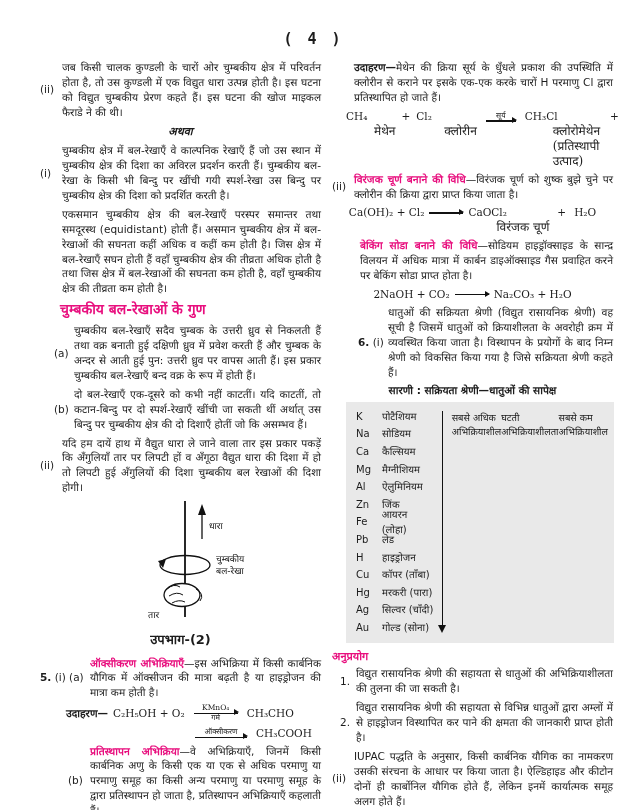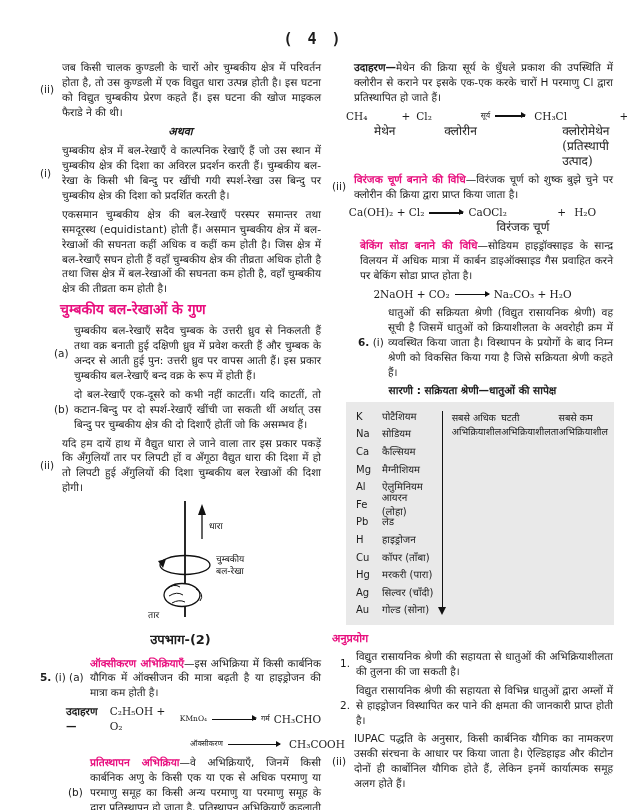--- a/index.html
+++ b/index.html
@@ -23,21 +23,21 @@
   .props-head{margin:2px 0 3px 20px;font-size:14px;}
   .props{margin-left:14px;}
   .props .mk{flex:0 0 20px;}
   .subhead{font-size:13px;margin:4px 0 6px 0;}
   
   .f{font-family:"DejaVu Serif","DejaVu Sans",serif;font-size:10.5px;}
   .eqrow{display:flex;align-items:center;margin:3px 0;}
   .arr{position:relative;display:inline-block;height:1.2px;background:#111;margin:0 5px;vertical-align:middle;}
   .arr::after{content:"";position:absolute;right:-1px;top:-3.4px;width:0;height:0;
               border-left:5.5px solid #111;border-top:3.5px solid transparent;border-bottom:3.5px solid transparent;}
-  .arrstack{display:inline-flex;flex-direction:row;align-items:center;margin:0 4px;justify-content:flex-end;}
+  .arrstack{display:inline-flex;flex-direction:column;align-items:center;margin:0 4px;justify-content:flex-end;}
   .arrstack .albl{font-size:7.5px;line-height:1.15;}
   .fstack{display:inline-flex;flex-direction:column;align-items:flex-start;}
   .fname{font-size:12px;line-height:1.25;color:#222;margin-left:28px;}
   
   .tbl-title{font-weight:700;margin:2px 0 0 0;line-height:1.3;}
   .activity-table{position:relative;display:flex;background:#e9e9e9;margin:5px 0 6px 14px;
                   padding:6px 6px 6px 10px;width:252px;}
   .at-left{width:116px;}
   .at-row{display:flex;height:17.6px;align-items:center;}
   .at-sym{width:26px;font-size:10px;}
@@ -223,20 +223,24 @@
             </div>
             <div class="at-row">
               <span class="at-sym">Mg</span>
               <span class="at-name">मैग्नीशियम</span>
             </div>
             <div class="at-row">
               <span class="at-sym">Al</span>
               <span class="at-name">ऐलुमिनियम</span>
             </div>
             <div class="at-row">
+              <span class="at-sym">Zn</span>
+              <span class="at-name">जिंक</span>
+            </div>
+            <div class="at-row">
               <span class="at-sym">Fe</span>
               <span class="at-name">आयरन (लोहा)</span>
             </div>
             <div class="at-row">
               <span class="at-sym">Pb</span>
               <span class="at-name">लेड</span>
             </div>
             <div class="at-row">
               <span class="at-sym">H</span>
               <span class="at-name">हाइड्रोजन</span>

